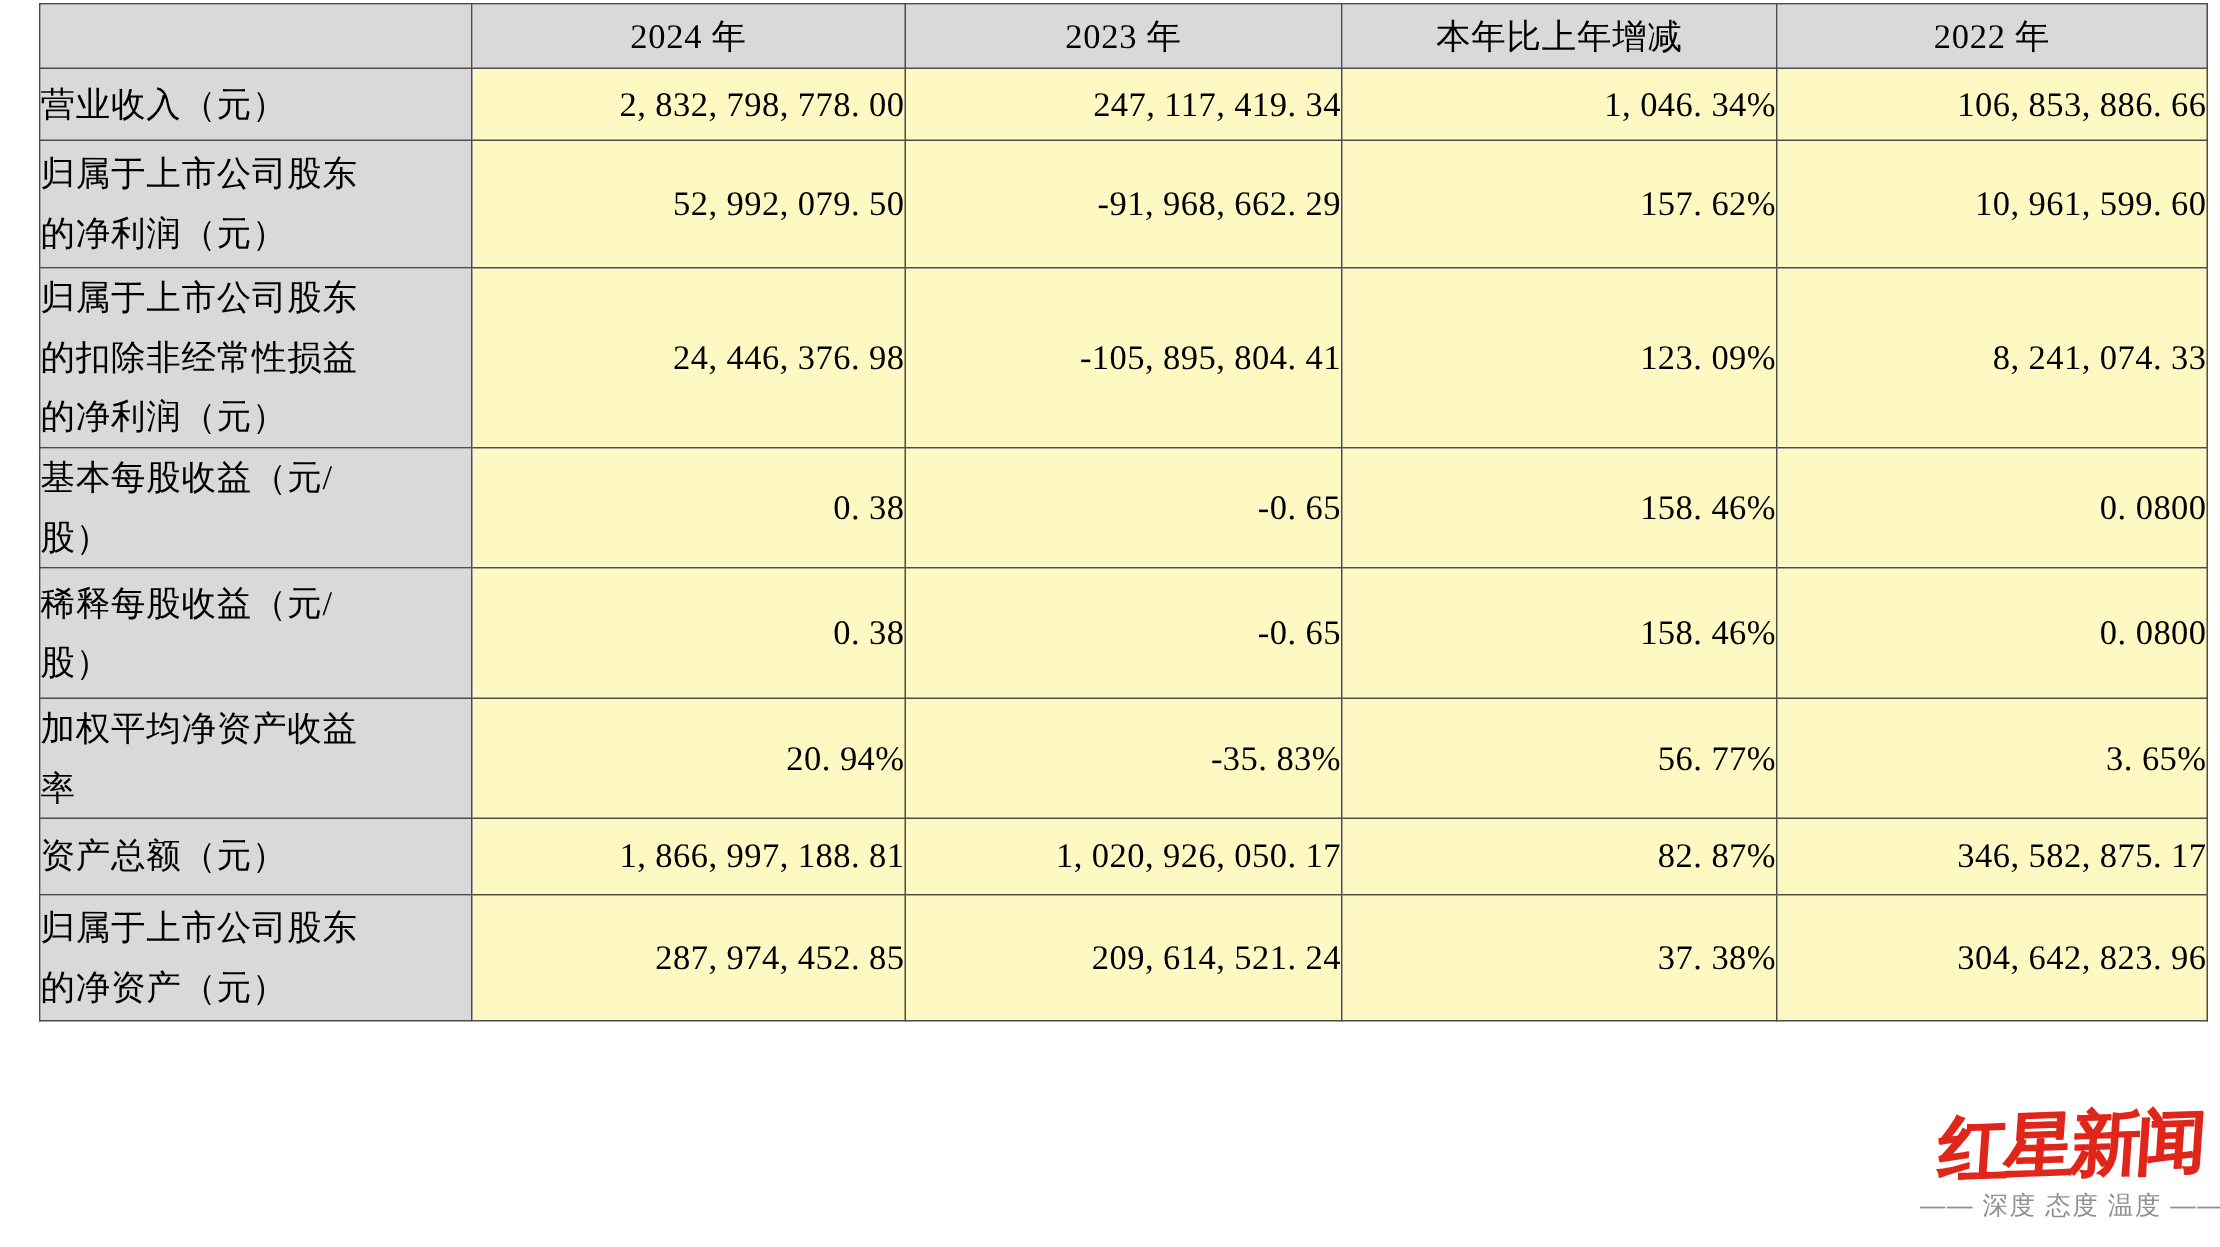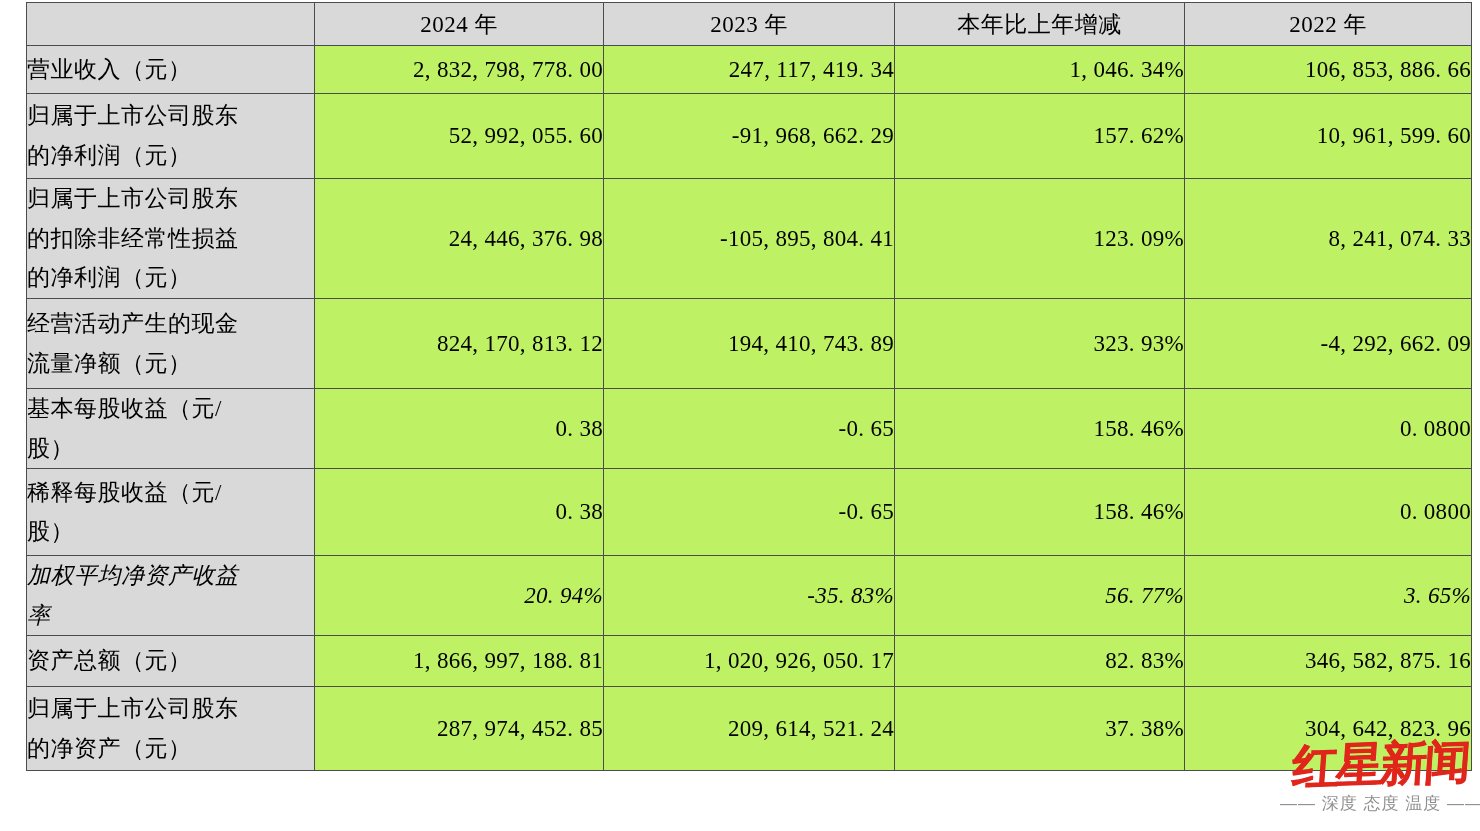--- a/index.html
+++ b/index.html
@@ -44,26 +44,26 @@
     text-align:left;
     padding:4px 8px 4px 13px;
     white-space:pre-line;
     line-height:1.72;
     letter-spacing:0.5px;
   }
   td.num{
     text-align:right;
     padding-right:16px;
     letter-spacing:0.3px;
-    background:#bef264;
+    background:#fef9c3;
   }
   
   tr.h0{height:43px;border-radius:12px;}  tr.h1{height:48px;}  tr.h2{height:85px;}
   tr.h3{height:120px;} tr.h4{height:90px;}  tr.h5{height:80px;margin-top:40px;}
-  tr.h6{height:87px;}  tr.h7{height:79px;font-style:italic;}  tr.h8{height:51px;}
+  tr.h6{height:87px;}  tr.h7{height:79px;}  tr.h8{height:51px;}
   tr.h9{height:51px;border-radius:18px;}  tr.h10{height:84px;}
   .watermark{
     position:absolute;
     left:1280px;
     top:740px;
     width:200px;
     text-align:center;
     pointer-events:none;
   }
   .wm-logo{
@@ -109,41 +109,33 @@
       <tr class="h1">
         <td class="label">营业收入（元）</td>
         <td class="num">2, 832, 798, 778. 00</td>
         <td class="num">247, 117, 419. 34</td>
         <td class="num">1, 046. 34%</td>
         <td class="num">106, 853, 886. 66</td>
       </tr>
       <tr class="h2">
         <td class="label">归属于上市公司股东
 的净利润（元）</td>
-        <td class="num">52, 992, 055. 60</td>
+        <td class="num">52, 992, 079. 50</td>
         <td class="num">-91, 968, 662. 29</td>
         <td class="num">157. 62%</td>
         <td class="num">10, 961, 599. 60</td>
       </tr>
       <tr class="h3">
         <td class="label">归属于上市公司股东
 的扣除非经常性损益
 的净利润（元）</td>
         <td class="num">24, 446, 376. 98</td>
         <td class="num">-105, 895, 804. 41</td>
         <td class="num">123. 09%</td>
         <td class="num">8, 241, 074. 33</td>
-      </tr>
-      <tr class="h4">
-        <td class="label">经营活动产生的现金
-流量净额（元）</td>
-        <td class="num">824, 170, 813. 12</td>
-        <td class="num">194, 410, 743. 89</td>
-        <td class="num">323. 93%</td>
-        <td class="num">-4, 292, 662. 09</td>
       </tr>
       <tr class="h5">
         <td class="label">基本每股收益（元/
 股）</td>
         <td class="num">0. 38</td>
         <td class="num">-0. 65</td>
         <td class="num">158. 46%</td>
         <td class="num">0. 0800</td>
       </tr>
       <tr class="h6">
@@ -159,22 +151,22 @@
 率</td>
         <td class="num">20. 94%</td>
         <td class="num">-35. 83%</td>
         <td class="num">56. 77%</td>
         <td class="num">3. 65%</td>
       </tr>
       <tr class="h9">
         <td class="label">资产总额（元）</td>
         <td class="num">1, 866, 997, 188. 81</td>
         <td class="num">1, 020, 926, 050. 17</td>
-        <td class="num">82. 83%</td>
-        <td class="num">346, 582, 875. 16</td>
+        <td class="num">82. 87%</td>
+        <td class="num">346, 582, 875. 17</td>
       </tr>
       <tr class="h10">
         <td class="label">归属于上市公司股东
 的净资产（元）</td>
         <td class="num">287, 974, 452. 85</td>
         <td class="num">209, 614, 521. 24</td>
         <td class="num">37. 38%</td>
         <td class="num">304, 642, 823. 96</td>
       </tr>
     </tbody>

